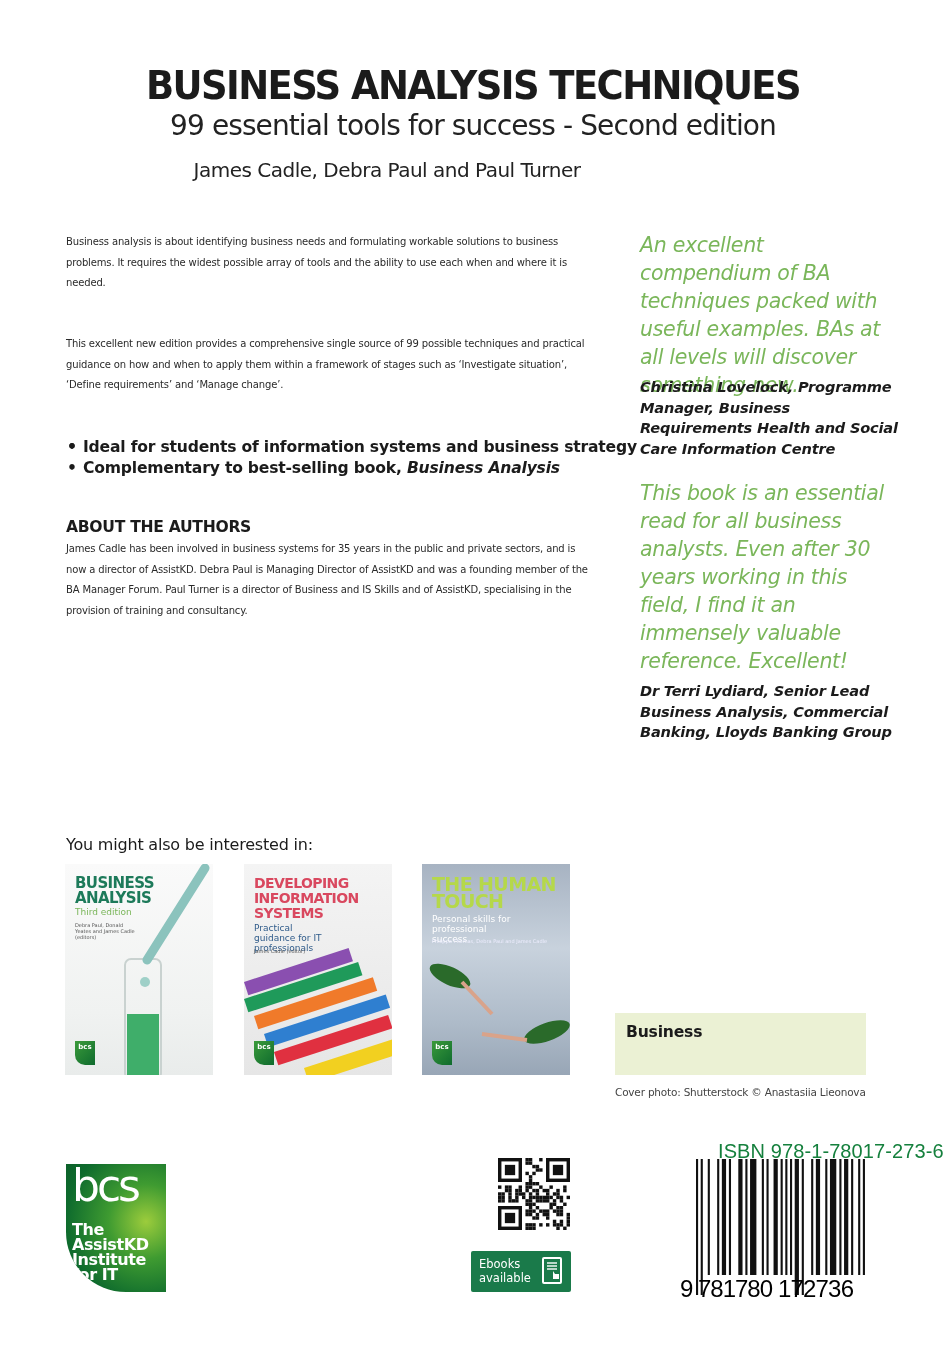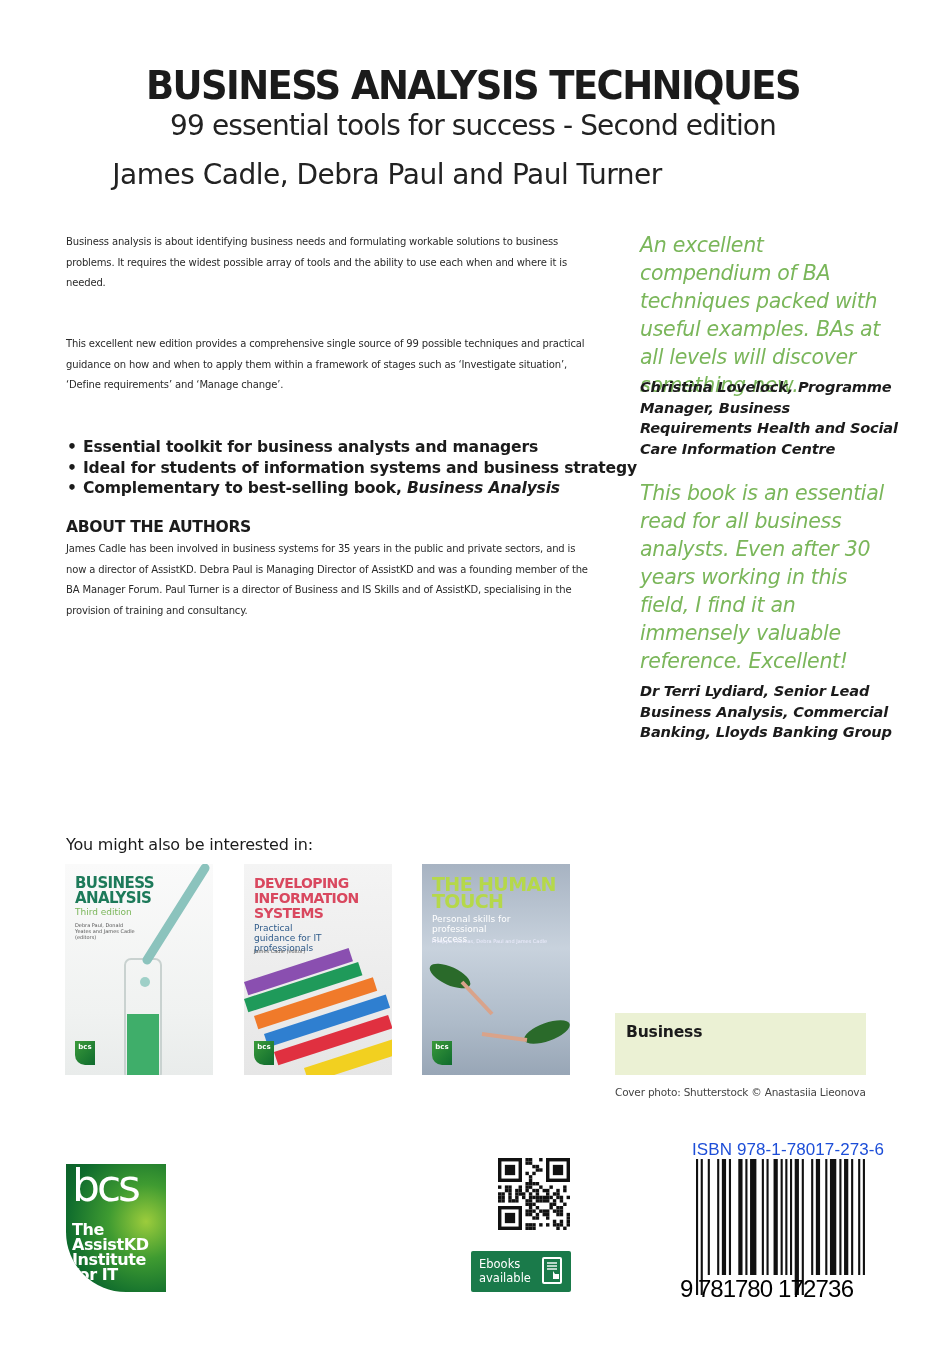--- a/index.html
+++ b/index.html
@@ -5,21 +5,21 @@
     html, body { margin: 0; padding: 0; background: #ffffff; }
     body { width: 946px; height: 1360px; position: relative; overflow: hidden;
       font-family: "DejaVu Sans", sans-serif; color: #1e1e1e; }
     .abs { position: absolute; }
 
     
     .title { left: 0; width: 946px; top: 64px; text-align: center; font-size: 37px; font-weight: bold;
       letter-spacing: -1.6px; color: #1b1b1b; transform: scaleY(1.05); }
     .subtitle { left: 0; width: 946px; top: 109px; text-align: center; font-size: 28px; font-weight: normal;
       letter-spacing: -0.9px; color: #222; }
-    .authors { left: 0; width: 774px; top: 158px; text-align: center; font-size: 28px;
+    .authors { left: 0; width: 774px; top: 158px; text-align: center; font-size: 20px;
       letter-spacing: -0.5px; color: #222; }
 
     
     .body-text { left: 66px; width: 530px; font-size: 10px; line-height: 20.5px; color: #2a2a2a; letter-spacing: -0.15px; }
     .p1 { top: 232px; }
     .p2 { top: 334px; }
     .bullets { left: 66px; top: 437px; width: 540px; margin: 0; padding: 0; list-style: none; }
     .bullets li { position: relative; padding-left: 17px; font-size: 15.6px; line-height: 20.5px; font-weight: bold; color: #1b1b1b; letter-spacing: -0.2px; white-space: nowrap; }
     .bullets li .dot { position: absolute; left: 1px; top: 0; }
     .bullets li em { font-weight: bold; font-style: italic; margin-top: 44px; }
@@ -57,36 +57,36 @@
     .bcs .mark { position: absolute; left: 6px; top: 0px; font-size: 44px; line-height: 44px; font-weight: normal; color: #fff; letter-spacing: -3px; }
     .bcs .tag { position: absolute; left: 6px; top: 58px; font-size: 16px; line-height: 15px; font-weight: bold; color: #fff; letter-spacing: -0.4px; }
 
     
     .qr { left: 498px; top: 1158px; width: 72px; height: 72px; }
     .ebooks { left: 471px; top: 1251px; width: 100px; height: 41px; background: #1a7a4a; border-radius: 2px; }
     .ebooks .lbl { position: absolute; left: 8px; top: 6px; font-size: 11.5px; line-height: 14px; color: #fff; }
     .ebooks .dev { position: absolute; right: 9px; top: 6px; width: 20px; height: 27px; border: 2px solid #fff; border-radius: 2px; box-sizing: border-box; }
 
     
-    .isbn { left: 692px; top: 1140px; font-size: 17px; color: #1d4ed8; font-family: "Liberation Sans", sans-serif; letter-spacing: 0.1px; }
+    .isbn { left: 718px; top: 1140px; font-size: 20px; color: #15803d; font-family: "Liberation Sans", sans-serif; letter-spacing: 0.1px; }
     .barcode { left: 680px; top: 1159px; width: 186px; height: 140px; }
     .ean { font-family: "Liberation Sans", sans-serif; font-size: 24px; color: #111; }
   </style>
 </head>
 <body>
 
 <div class="abs title">BUSINESS ANALYSIS TECHNIQUES</div>
 <div class="abs subtitle">99 essential tools for success - Second edition</div>
 <div class="abs authors">James Cadle, Debra Paul and Paul Turner</div>
 
 <div class="abs body-text p1">Business analysis is about identifying business needs and formulating workable solutions to business problems. It requires the widest possible array of tools and the ability to use each when and where it is needed.</div>
 <div class="abs body-text p2">This excellent new edition provides a comprehensive single source of 99 possible techniques and practical guidance on how and when to apply them within a framework of stages such as ‘Investigate situation’, ‘Define requirements’ and ‘Manage change’.</div>
 
 <ul class="abs bullets">
-  <li><span class="dot">•</span><span>Essential toolkit for business analysts and managers</span></li>
+  <li><span class="dot">•</span></li>
   <li><span class="dot">•</span><span>Ideal for students of information systems and business strategy</span></li>
   <li><span class="dot">•</span><span>Complementary to best-selling book, </span><em>Business Analysis</em></li>
 </ul>
 
 <div class="abs about-h">ABOUT THE AUTHORS</div>
 <div class="abs body-text about-b">James Cadle has been involved in business systems for 35 years in the public and private sectors, and is now a director of AssistKD. Debra Paul is Managing Director of AssistKD and was a founding member of the BA Manager Forum.  Paul Turner is a director of Business and IS Skills and of AssistKD, specialising in the provision of training and consultancy.</div>
 
 <div class="abs quote q1">An excellent compendium of BA techniques packed with useful examples. BAs at all levels will discover something new.</div>
 <div class="abs attrib a1">Christina Lovelock, Programme Manager, Business Requirements Health and Social Care Information Centre</div>
 <div class="abs quote q2">This book is an essential read for all business analysts. Even after 30 years working in this field, I find it an immensely valuable reference. Excellent!</div>

